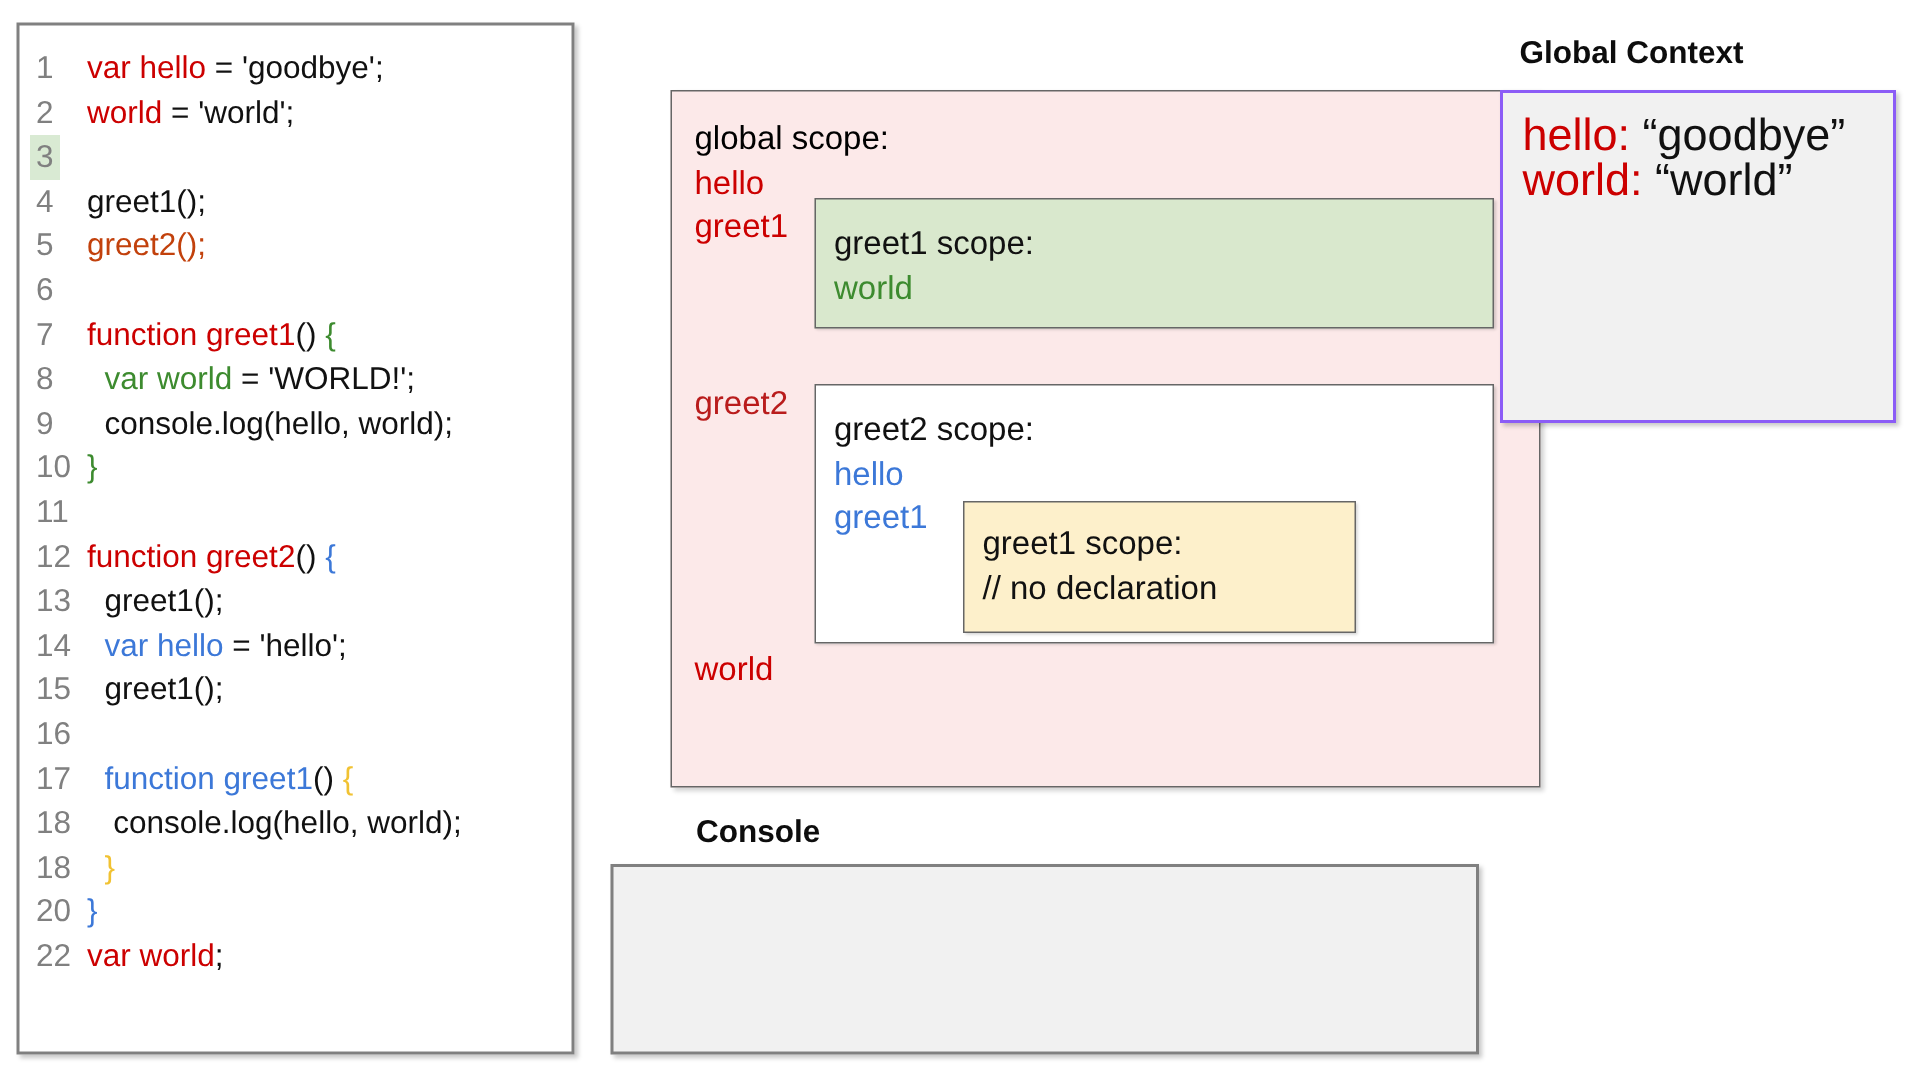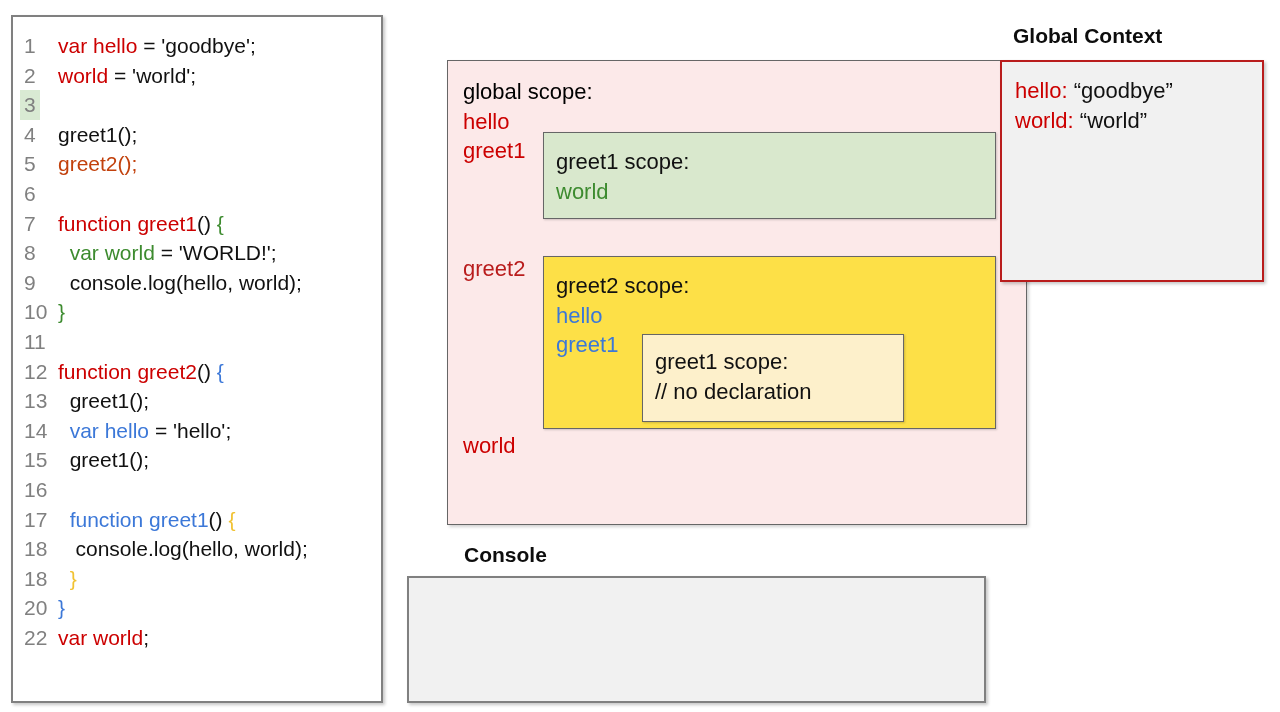--- a/index.html
+++ b/index.html
@@ -43,23 +43,23 @@
     box-shadow:1px 1px 2px rgba(0,0,0,0.18);
     font-size:22px; line-height:29.5px; color:#111111;
   }
   .scope-greet1 { left:95px; top:71px;  width:453px; height:87px;  padding:14px 0 0 12px; }
   .scope-greet2 { left:95px; top:195px; width:453px; height:173px; padding:14px 0 0 12px; }
   .scope-nested { left:98px; top:77px;  width:262px; height:88px;  padding:12px 0 0 12px; }
 
   
   .gc-box {
     position:absolute; left:1000px; top:60px; width:264px; height:222px;
-    box-sizing:border-box; border:2px solid #b91c1c;
+    box-sizing:border-box; border:2px solid #8b5cf6;
     box-shadow:2px 2px 3px rgba(0,0,0,0.22);
-    padding:14px 0 0 13px; font-size:22px; line-height:29.5px; color:#111111;
+    padding:14px 0 0 13px; font-size:30px; line-height:29.5px; color:#111111;
   }
 
   
   .console-box {
     position:absolute; left:407px; top:576px; width:579px; height:127px;
     box-sizing:border-box; border:2px solid #808080;
     box-shadow:2px 2px 3px rgba(0,0,0,0.22);
   }
 </style>
 </head>
@@ -105,21 +105,21 @@
 
     <div class="scope-box scope-greet1" style="background: rgb(217, 232, 205);">
       <div>greet1 scope:</div>
       <div>
           <div style="color: rgb(61, 139, 47);">world</div>
         </div>
     </div>
 
     <div class="pink-label label-greet2" style="color: #b91c1c;">greet2</div>
 
-    <div class="scope-box scope-greet2" style="background: #fde047;">
+    <div class="scope-box scope-greet2" style="background: #ffffff;">
       <div>greet2 scope:</div>
       <div>
           <div style="color: rgb(60, 120, 216);">hello</div>
           <div style="color: rgb(60, 120, 216);">greet1</div>
         </div>
       <div class="scope-box scope-nested" style="background: rgb(253, 240, 203);">
         <div>greet1 scope:</div>
         <div>
             <div style="color: rgb(17, 17, 17);">// no declaration</div>
           </div>

